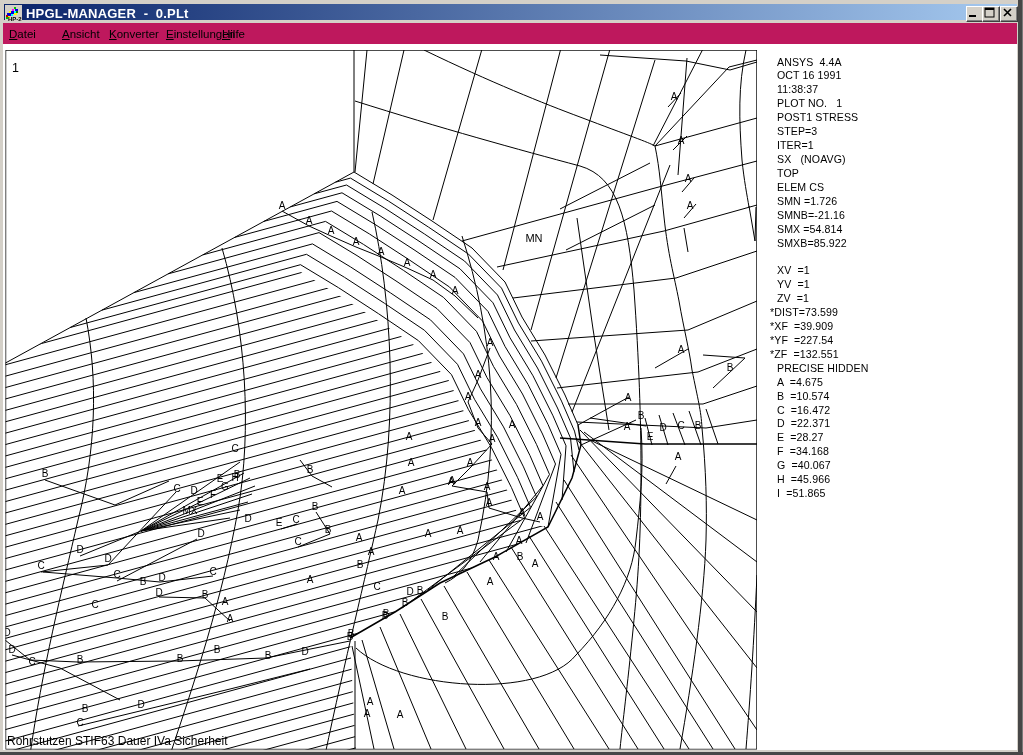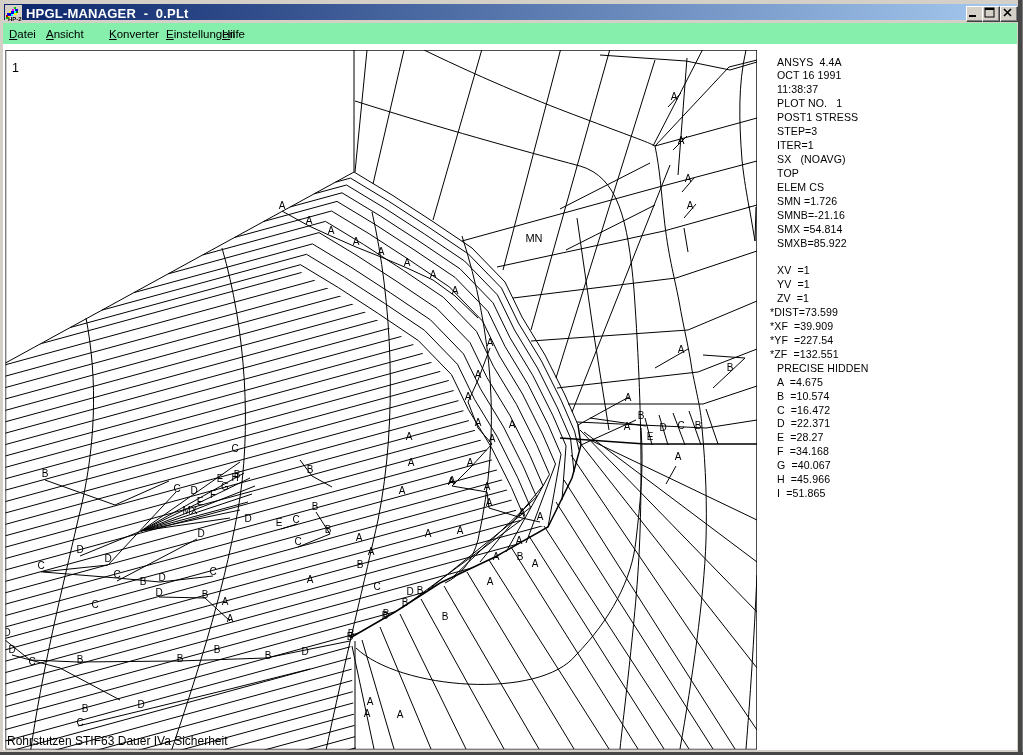--- a/index.html
+++ b/index.html
@@ -8,21 +8,21 @@
   .bB { position:absolute; left:0; top:752px; width:1023px; height:3px; background:#474747; }
   .title { position:absolute; left:4px; top:4px; width:1013px; height:16px;
             background:linear-gradient(to right,#0a246a,#a6caf0);
             color:#fff; font-weight:bold; font-size:13px; }
   .title .txt { position:absolute; left:22px; top:2px; letter-spacing:0.2px; }
   .icon { position:absolute; left:1px; top:1px; width:17px; height:17px; background:#d4d0c8; }
   .btn { position:absolute; top:2px; width:16px; height:14px; background:#d4d0c8;
           border-top:1px solid #fff; border-left:1px solid #fff;
           border-right:1px solid #404040; border-bottom:1px solid #404040;
           box-shadow: inset -1px -1px 0 #808080; }
-  .menu { position:absolute; left:3px; top:23px; width:1014px; height:21px; background:#86efac;
+  .menu { position:absolute; left:3px; top:23px; width:1014px; height:21px; background:#be185d;
            font-size:11.5px; color:#000; }
   .menu span { position:absolute; top:5px; }
   .client { position:absolute; left:3px; top:44px; width:1014px; height:706px; background:#fff; }
   svg.plot { position:absolute; left:0; top:0; }
   svg.plot line, svg.plot polyline, svg.plot path, svg.plot rect { stroke:#000; fill:none; }
   svg.plot text { font-family:"Liberation Sans", sans-serif; fill:#000; stroke:none; }
 </style></head>
 <body>
 <div class="bR"></div>
 <div class="bR2"></div>
@@ -52,21 +52,21 @@
   <div class="btn" style="left:978px"><svg width="14" height="12">
         <rect x="2" y="1" width="9" height="9" fill="none" stroke="#000" stroke-width="1"></rect>
         <rect x="2" y="1" width="9" height="2" fill="#000"></rect>
       </svg></div>
   <div class="btn" style="left:996px"><svg width="14" height="12">
         <path d="M3,2 L10,9 M10,2 L3,9" stroke="#000" stroke-width="1.6"></path>
       </svg></div>
 </div>
 <div class="menu">
   <span style="left:6px"><u>D</u>atei</span>
-  <span style="left:43px"><u>A</u>nsicht</span>
+  <span style="left:59px"><u>A</u>nsicht</span>
   <span style="left:106px"><u>K</u>onverter</span>
   <span style="left:163px"><u>E</u>instellungen</span>
   <span style="left:219px"><u>H</u>ilfe</span>
 </div>
 <div class="client"></div>
 <svg class="plot" width="1023" height="755" viewBox="0 0 1023 755">
   <defs>
       <clipPath id="cb">
         <polygon points="0,366 70,328 297.5,269.9 335.5,292.9 375.5,318.9 415.5,345.9 448.5,379.9 465.5,414.9 488.5,452.9 508.5,492.9 521.5,522.9 548,527 495,557 440,583 395,612 350,638 356,755 0,755"></polygon>
       </clipPath>

